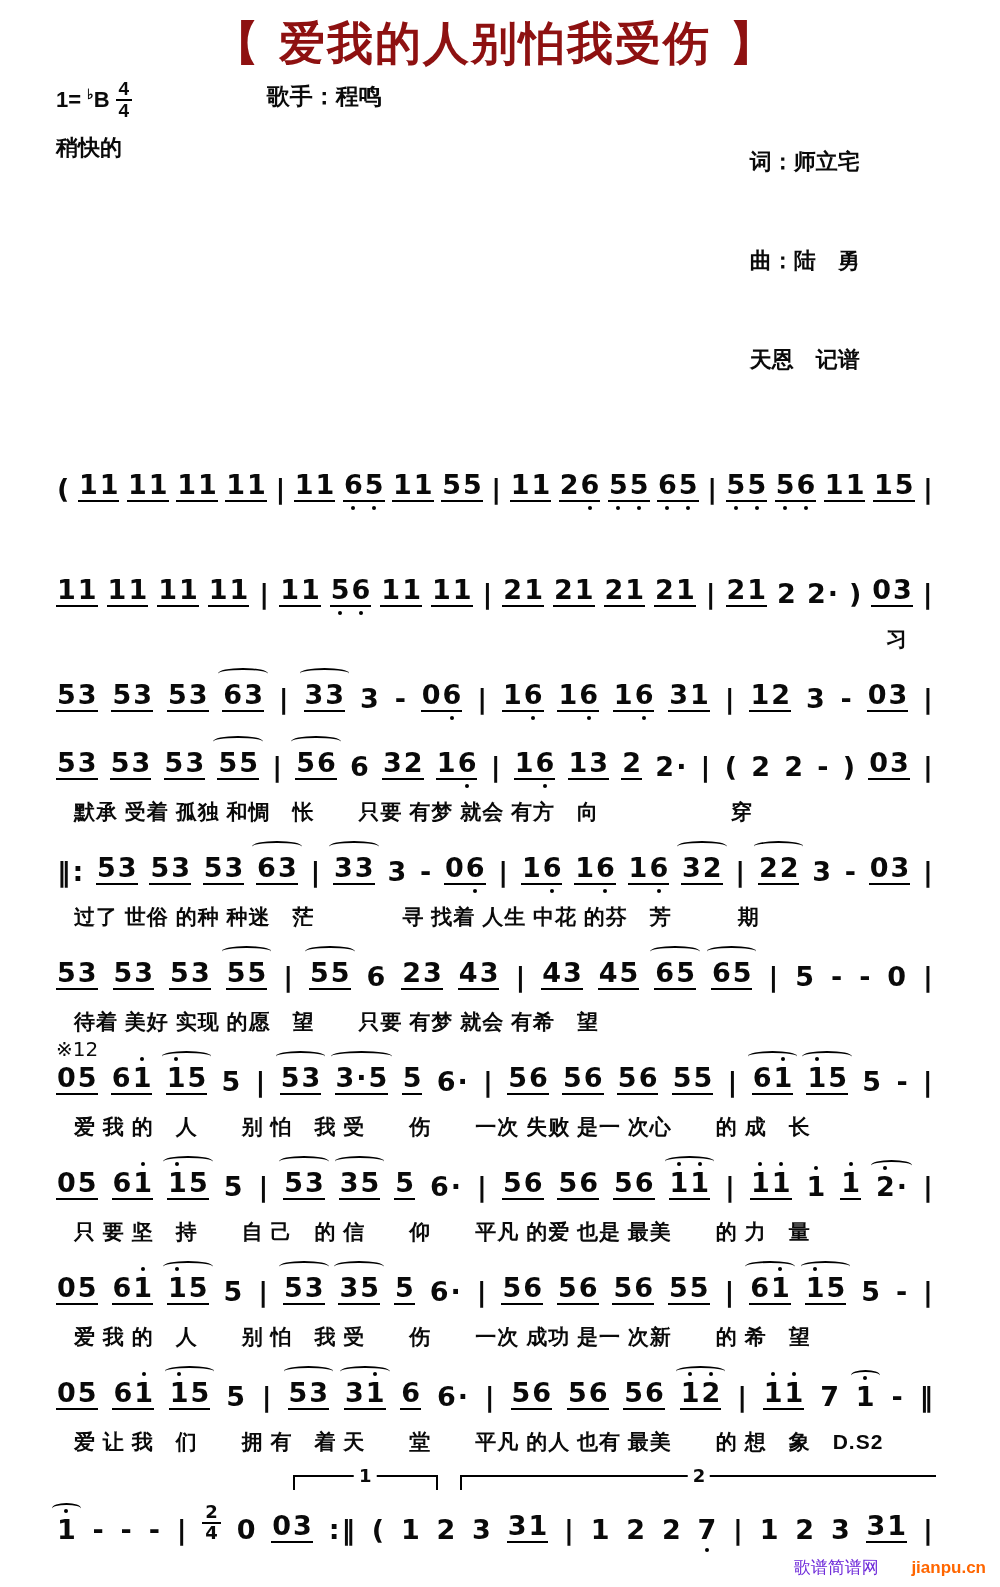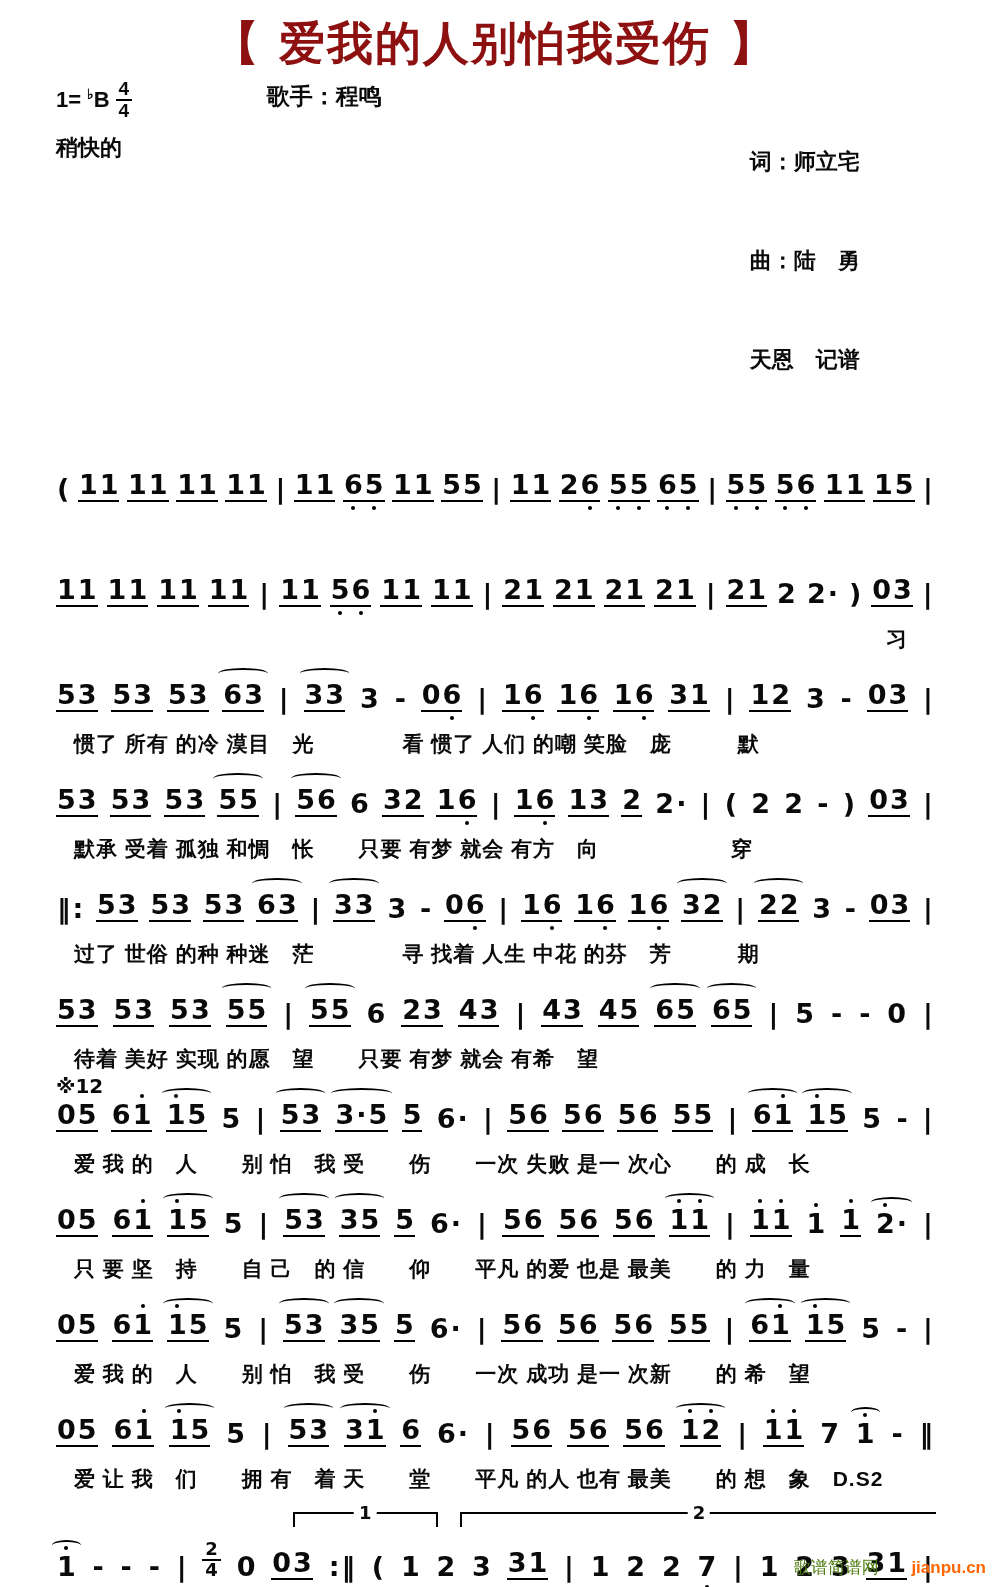--- a/index.html
+++ b/index.html
@@ -47,24 +47,24 @@
     padding:7px 0 0 18px;letter-spacing:1px;
   }
   .bracket{position:absolute;top:6px;height:13px;border-top:2px solid #000;}
   .bracket.lt{border-left:2px solid #000;}
   .bracket.rt{border-right:2px solid #000;}
   .bracket b{
     position:absolute;top:-12px;left:50%;transform:translateX(-50%);
     background:#fff;padding:0 5px;font-size:18px;font-weight:bold;
     font-family:"DejaVu Sans",sans-serif;
   }
-  .mark{position:absolute;font-weight:bold;font-size:20px;font-family:"DejaVu Sans",sans-serif;}
+  .mark{position:absolute;font-weight:normal;font-size:20px;font-family:"DejaVu Sans",sans-serif;}
   .mark.above{top:-12px;}
   .watermark{position:absolute;right:14px;bottom:8px;font-size:17px;}
-  .wm-gray{color:#4d7c0f;}
+  .wm-gray{color:#6d28d9;}
   .wm-orange{color:#f60;font-weight:bold;margin-left:28px;}
 </style>
 </head>
 <body>
 
 <div class="sheet">
   <div class="title">【 爱我的人别怕我受伤 】</div>
 
   <div class="subhead">
     <div class="leftcol">
@@ -322,21 +322,20 @@
             <i class="ch">-</i>
           </span>
           <span class="tok u">
             <i class="ch">0</i>
             <i class="ch">3</i>
           </span>
           <span class="tok">
             <i class="ch">|</i>
           </span>
         </div>
-        <div class="lyrics">惯了 所有 的冷 漠目　光　　　　看 惯了 人们 的嘲 笑脸　庞　　　默</div>
       </div>
       <div class="mline">
         <div class="notes">
           <span class="tok u">
             <i class="ch">5</i>
             <i class="ch">3</i>
           </span>
           <span class="tok u">
             <i class="ch">5</i>
             <i class="ch">3</i>

